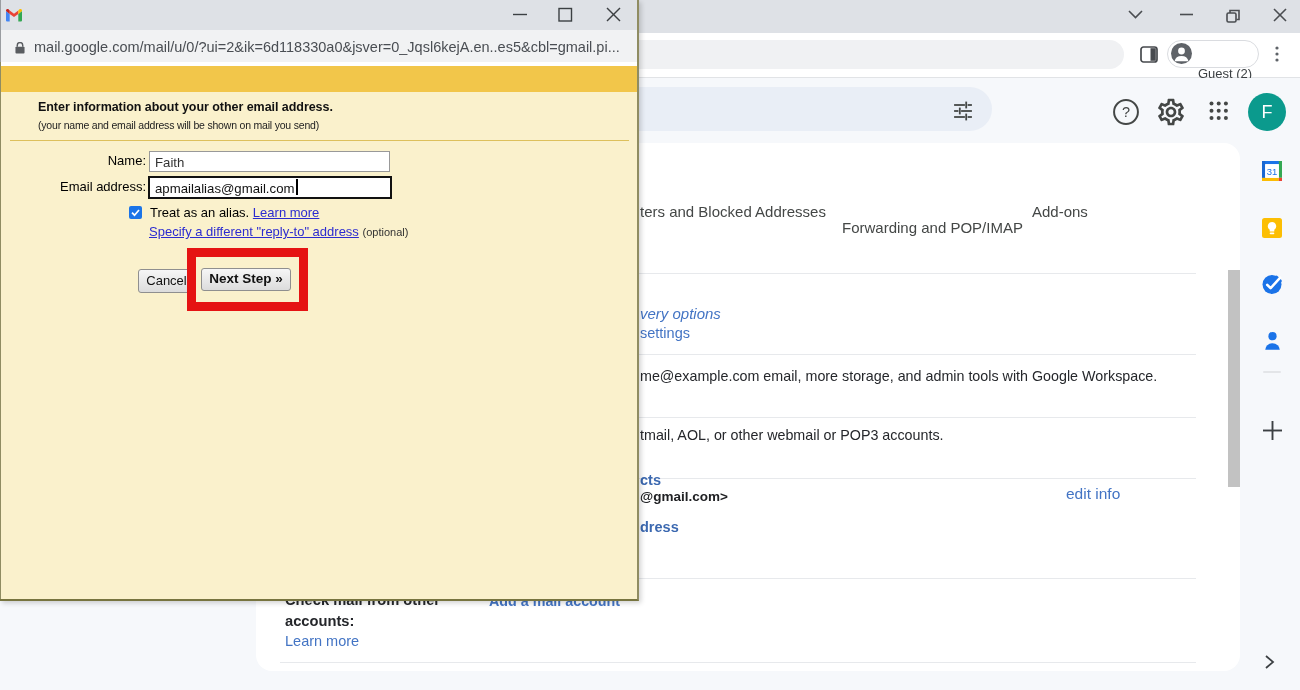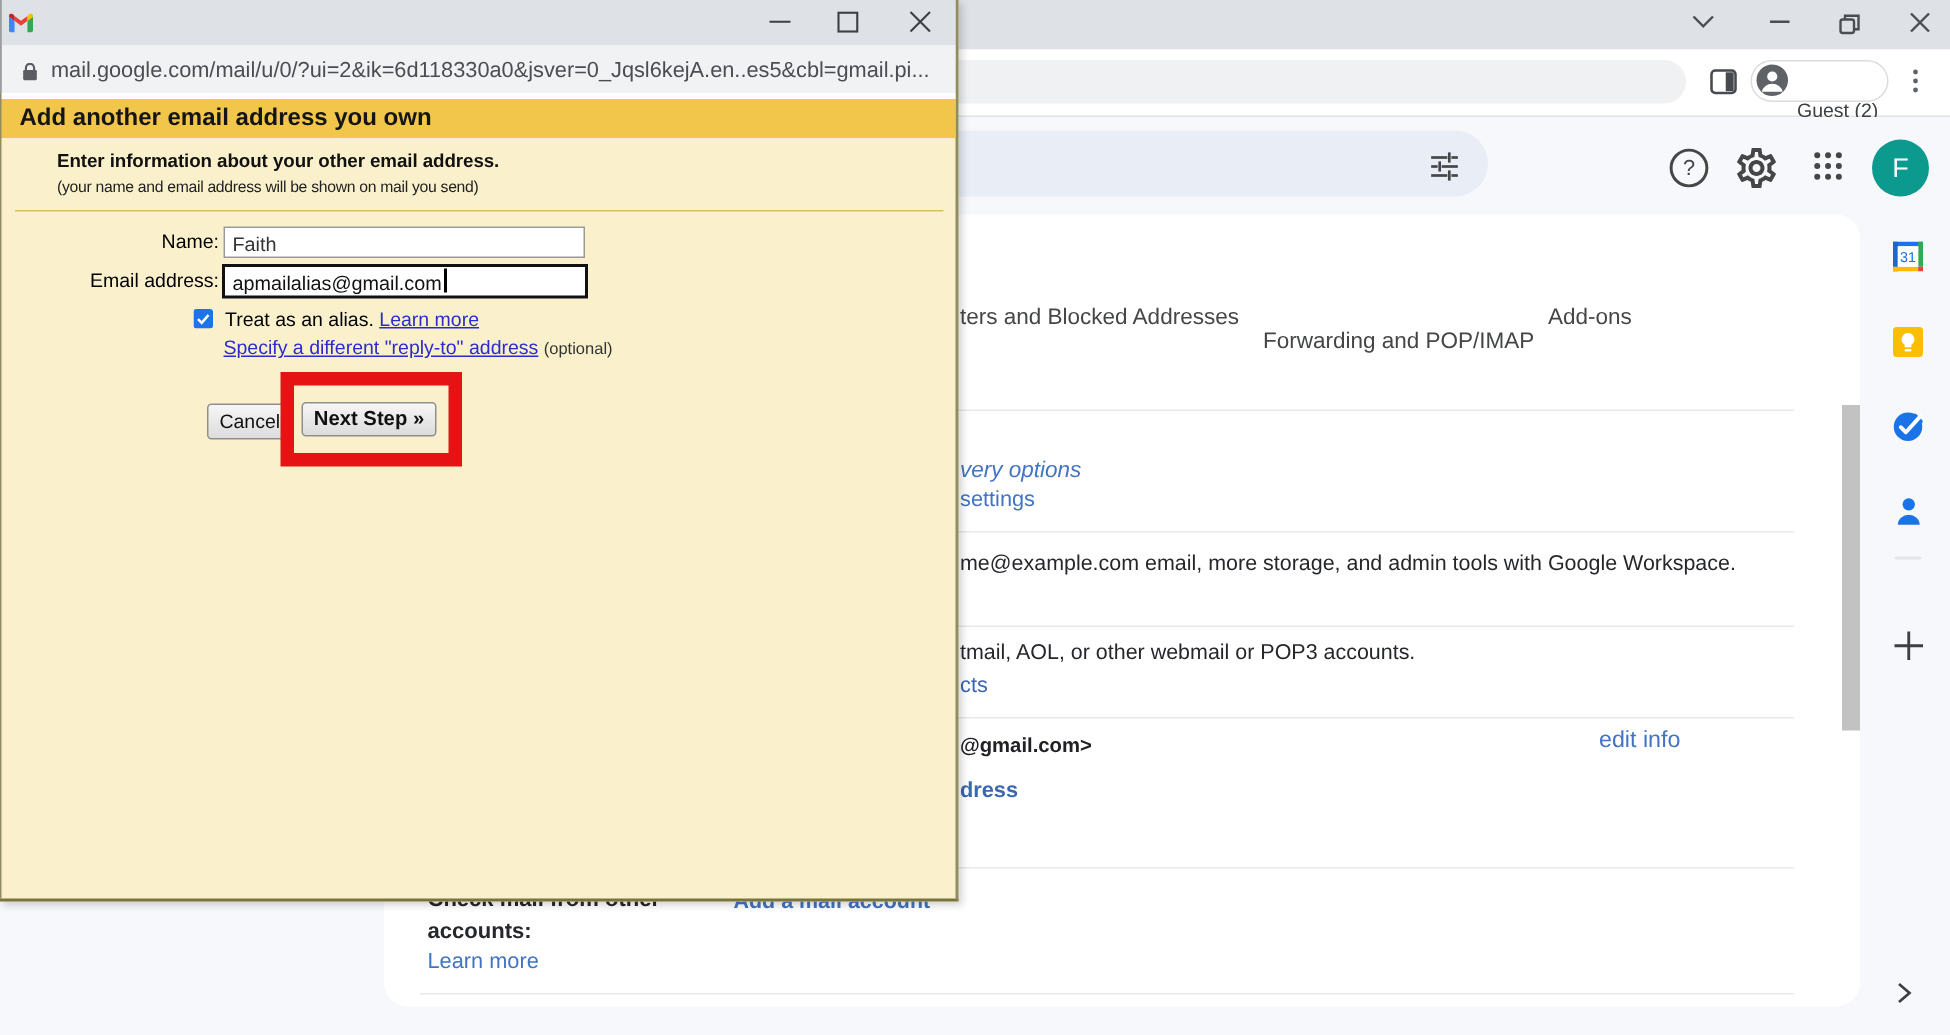--- a/index.html
+++ b/index.html
@@ -99,21 +99,21 @@
 <div class="abs" style="left:280px;top:354px;width:916px;height:1px;background:#e7e9ec;"></div>
 <div class="abs" style="left:280px;top:417px;width:916px;height:1px;background:#e7e9ec;"></div>
 <div class="abs" style="left:280px;top:478px;width:916px;height:1px;background:#e7e9ec;"></div>
 <div class="abs" style="left:280px;top:578px;width:916px;height:1px;background:#e7e9ec;"></div>
 <div class="abs" style="left:280px;top:662px;width:916px;height:1px;background:#e7e9ec;"></div>
 
 <div class="abs lnk" style="left:640px;top:305px;font-size:15px;font-style:italic;">very options</div>
 <div class="abs lnk" style="left:640px;top:325px;font-size:14.5px;">settings</div>
 <div class="abs" style="left:640px;top:368px;font-size:14.3px;color:#25272b;">me@example.com email, more storage, and admin tools with Google Workspace.</div>
 <div class="abs" style="left:640px;top:427px;font-size:14.3px;color:#25272b;">tmail, AOL, or other webmail or POP3 accounts.</div>
-<div class="abs lnk" style="left:640px;top:449px;font-size:14.5px;font-weight:normal;color:#3b68b0;">cts</div>
+<div class="abs lnk" style="left:640px;top:472px;font-size:14.5px;font-weight:bold;color:#3b68b0;">cts</div>
 <div class="abs" style="left:640px;top:489px;font-size:13.5px;font-weight:bold;color:#202124;">@gmail.com&gt;</div>
 <div class="abs lnk" style="left:1066px;top:485px;font-size:15.5px;">edit info</div>
 <div class="abs lnk" style="left:640px;top:519px;font-size:14.5px;font-weight:bold;color:#3b68b0;">dress</div>
 <div class="abs" style="left:285px;top:590px;font-size:14.7px;font-weight:bold;color:#25272b;line-height:20.5px;">Check mail from other<br>accounts:</div>
 <div class="abs lnk" style="left:285px;top:633px;font-size:14.5px;">Learn more</div>
 <div class="abs lnk" style="left:489px;top:593px;font-size:14.3px;font-weight:bold;">Add a mail account</div>
 
 <div class="abs" style="left:1228px;top:270px;width:12px;height:217px;background:#c2c2c2;"></div>
 
 <svg class="abs" style="left:1262px;top:161px;" width="20" height="20" viewBox="0 0 20 20">
@@ -175,21 +175,20 @@
 
   <div class="abs" style="left:0;top:30px;width:637px;height:32px;background:#f1f2f3;"></div>
   <svg class="abs" style="left:15px;top:42px;" width="10" height="12" viewBox="0 0 11 13">
     <rect x="0.5" y="5" width="10" height="7.5" rx="1" fill="#5a5d61"></rect>
     <path d="M2.5,5 V3.5 a3,3 0 0 1 6,0 V5" stroke="#5a5d61" stroke-width="1.6" fill="none"></path>
   </svg>
   <div class="abs" style="left:34px;top:39px;font-size:14.5px;color:#4a4e53;">mail.google.com/mail/u/0/?ui=2&amp;ik=6d118330a0&amp;jsver=0_Jqsl6kejA.en..es5&amp;cbl=gmail.pi...</div>
   <div class="abs" style="left:0;top:62px;width:637px;height:4px;background:#fff;"></div>
 
   <div class="abs" style="left:0;top:66px;width:637px;height:26px;background:#f2c64a;"></div>
-  <div class="abs" style="left:13px;top:70px;font-size:16px;font-weight:bold;color:#151515;">Add another email address you own</div>
 
   <div class="abs" style="left:38px;top:100px;font-size:12.5px;letter-spacing:-0.05px;font-weight:bold;color:#111;">Enter information about your other email address.</div>
   <div class="abs" style="left:38px;top:119px;font-size:10.5px;letter-spacing:-0.2px;color:#222;">(your name and email address will be shown on mail you send)</div>
   <div class="abs" style="left:10px;top:140px;width:619px;height:1px;background:#ddc05c;"></div>
 
   <div class="abs" style="left:0px;top:153px;width:146px;font-size:13px;color:#000;text-align:right;">Name:</div>
   <div class="abs" style="left:149px;top:151px;width:239px;height:19px;background:#fff;border:1px solid #999;"></div>
   <div class="abs" style="left:155px;top:155px;font-size:13.2px;color:#333;">Faith</div>
 
   <div class="abs" style="left:0px;top:179px;width:146px;font-size:13px;color:#000;text-align:right;">Email address:</div>

